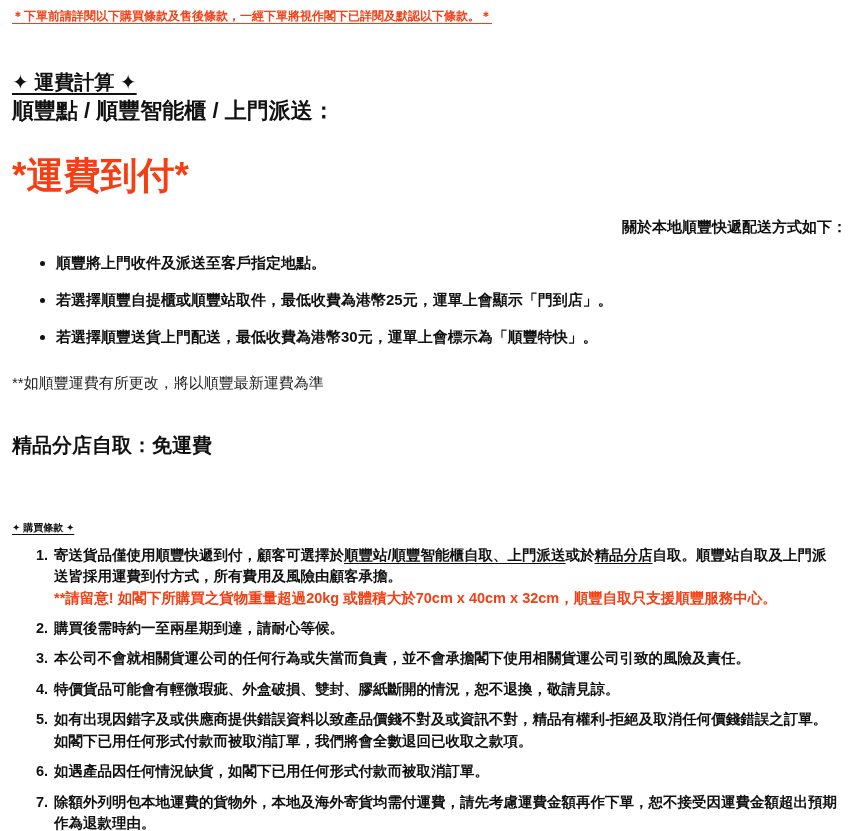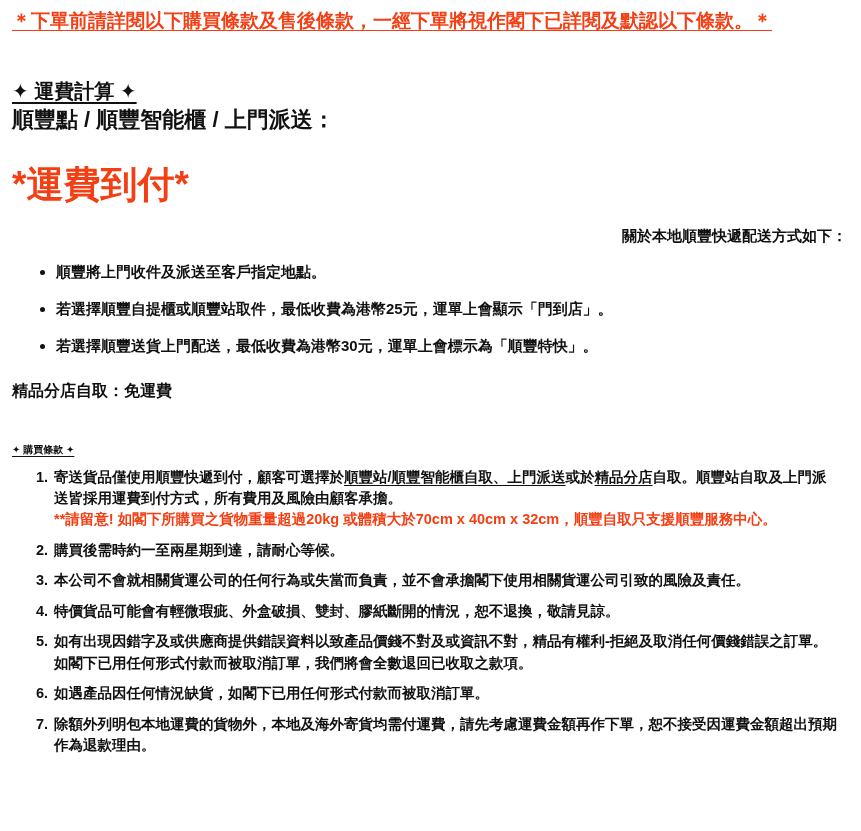--- a/index.html
+++ b/index.html
@@ -16,21 +16,21 @@
     background:var(--bg);
     color:var(--text-black);
     font-family:"Liberation Sans","DejaVu Sans",sans-serif;
   }
   .page{padding:9px 14px 18px 12px;}
 
   
   .notice{
     margin:0 0 45px 0;
     color:var(--accent-red);
-    font-size:19px;
+    font-size:12px;
     font-weight:bold;
     text-decoration:underline;
     text-underline-offset:3px;
     line-height:1.3;
   }
 
   
   .section-heading{
     margin:0 0 3px 0;
     font-size:20px;
@@ -77,22 +77,22 @@
     list-style:disc;
   }
   .update-note{
     margin:0 0 39px 0;
     font-size:15px;
     font-weight:normal;
     color:#222222;
     line-height:1.4;
   }
   .pickup-note{
-    margin:0 0 41px 0;
-    font-size:16px;
+    margin:0 0 63px 0;
+    font-size:20px;
     font-weight:bold;
     line-height:1.3;
     font-family:Liberation Serif, serif;
   }
 
   
   .terms-heading{
     margin:0 0 11px 0;
     font-size:10px;
     font-weight:bold;
@@ -127,20 +127,21 @@
   <section>
     <h2 class="section-heading">✦ 運費計算 ✦</h2>
     <h1 class="ship-subtitle">順豐點 / 順豐智能櫃 / 上門派送：</h1>
     <p class="pay-on-delivery">*運費到付*</p>
     <p class="methods-title">關於本地順豐快遞配送方式如下：</p>
     <ul class="methods">
       <li>順豐將上門收件及派送至客戶指定地點。</li>
       <li>若選擇順豐自提櫃或順豐站取件，最低收費為港幣25元，運單上會顯示「門到店」。</li>
       <li>若選擇順豐送貨上門配送，最低收費為港幣30元，運單上會標示為「順豐特快」。</li>
     </ul>
+    <p class="update-note">**如順豐運費有所更改，將以順豐最新運費為準</p>
     <p class="pickup-note">精品分店自取：免運費</p>
   </section>
 
   <section>
     <h3 class="terms-heading">✦ 購買條款 ✦</h3>
     <ol class="terms">
       <li><span>寄送貨品僅使用順豐快遞到付，顧客可選擇於</span><span class="u">順豐站/順豐智能櫃自取、上門派送</span><span>或於</span><span class="u">精品分店</span><span>自取。順豐站自取及上門派送皆採用運費到付方式，所有費用及風險由顧客承擔。</span><span class="warning">**請留意! 如閣下所購買之貨物重量超過20kg 或體積大於70cm x 40cm x 32cm，順豐自取只支援順豐服務中心。</span></li>
       <li>購買後需時約一至兩星期到達，請耐心等候。</li>
       <li>本公司不會就相關貨運公司的任何行為或失當而負責，並不會承擔閣下使用相關貨運公司引致的風險及責任。</li>
       <li>特價貨品可能會有輕微瑕疵、外盒破損、雙封、膠紙斷開的情況，恕不退換，敬請見諒。</li>

